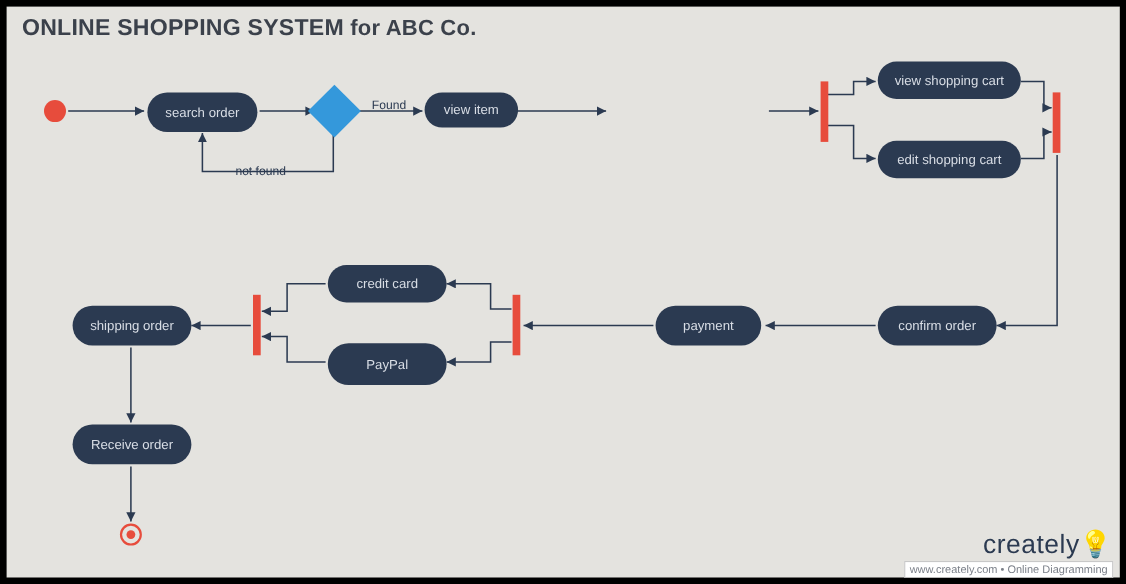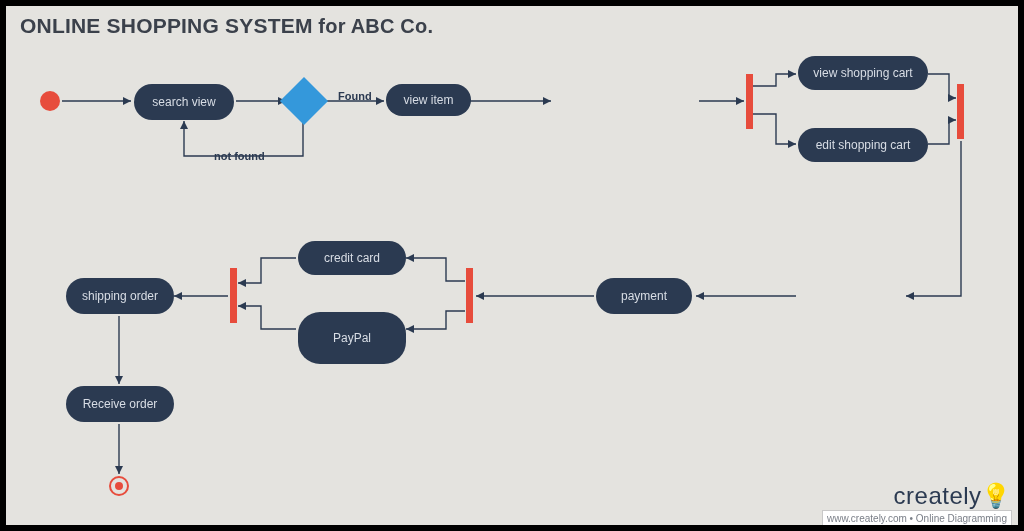--- a/index.html
+++ b/index.html
@@ -70,21 +70,20 @@
     display:flex; align-items:center; justify-content:center;
   }
   .end-outer .inner {
     width: 8px; height:8px; background:#E74C3C; border-radius:50%;
   }
 
   .edge-label {
     position:absolute;
     font-size: 11px;
     color:#2B3A51;
-    font-weight:bold;
   }
 
   .watermark {
     position:absolute;
     right:6px; bottom:-2px;
     text-align:right;
     font-size:11px;
     color:#7a7f88;
     margin-top:32px;
   }
@@ -147,21 +146,21 @@
 
       <line x1="113" y1="310" x2="113" y2="378" marker-end="url(#arrow)"></line>
 
       <line x1="113" y1="418" x2="113" y2="468" marker-end="url(#arrow)"></line>
     </g>
   </svg>
 
   <div class="start-dot" style="left:34px; top:85px"></div>
 
   <div class="node" style="left:128px; top:78px; width:100px; height:36px">
-    <span>search view</span>
+    <span>search order</span>
   </div>
 
   <div class="decision" style="left:281px; top:78px"></div>
 
   <div class="edge-label" style="left:332px; top:84px">Found</div>
   <div class="edge-label" style="left:208px; top:144px">not found</div>
 
   <div class="node" style="left:380px; top:78px; width:85px; height:32px">
     <span>view item</span>
   </div>
@@ -172,32 +171,35 @@
   <div class="node" style="left:792px; top:50px; width:130px; height:34px">
     <span>view shopping cart</span>
   </div>
 
   <div class="node" style="left:792px; top:122px; width:130px; height:34px">
     <span>edit shopping cart</span>
   </div>
 
   <div class="bar" style="left:951px; top:78px; width:7px; height:55px"></div>
 
+  <div class="node" style="left:792px; top:272px; width:108px; height:36px">
+    <span>confirm order</span>
+  </div>
 
   <div class="node" style="left:590px; top:272px; width:96px; height:36px">
     <span>payment</span>
   </div>
 
   <div class="bar" style="left:460px; top:262px; width:7px; height:55px"></div>
 
   <div class="node" style="left:292px; top:235px; width:108px; height:34px">
     <span>credit card</span>
   </div>
 
-  <div class="node" style="left:292px; top:306px; width:108px; height:52px">
+  <div class="node" style="left:292px; top:306px; width:108px; height:38px">
     <span>PayPal</span>
   </div>
 
   <div class="bar" style="left:224px; top:262px; width:7px; height:55px"></div>
 
   <div class="node" style="left:60px; top:272px; width:108px; height:36px">
     <span>shipping order</span>
   </div>
 
   <div class="node" style="left:60px; top:380px; width:108px; height:36px">

